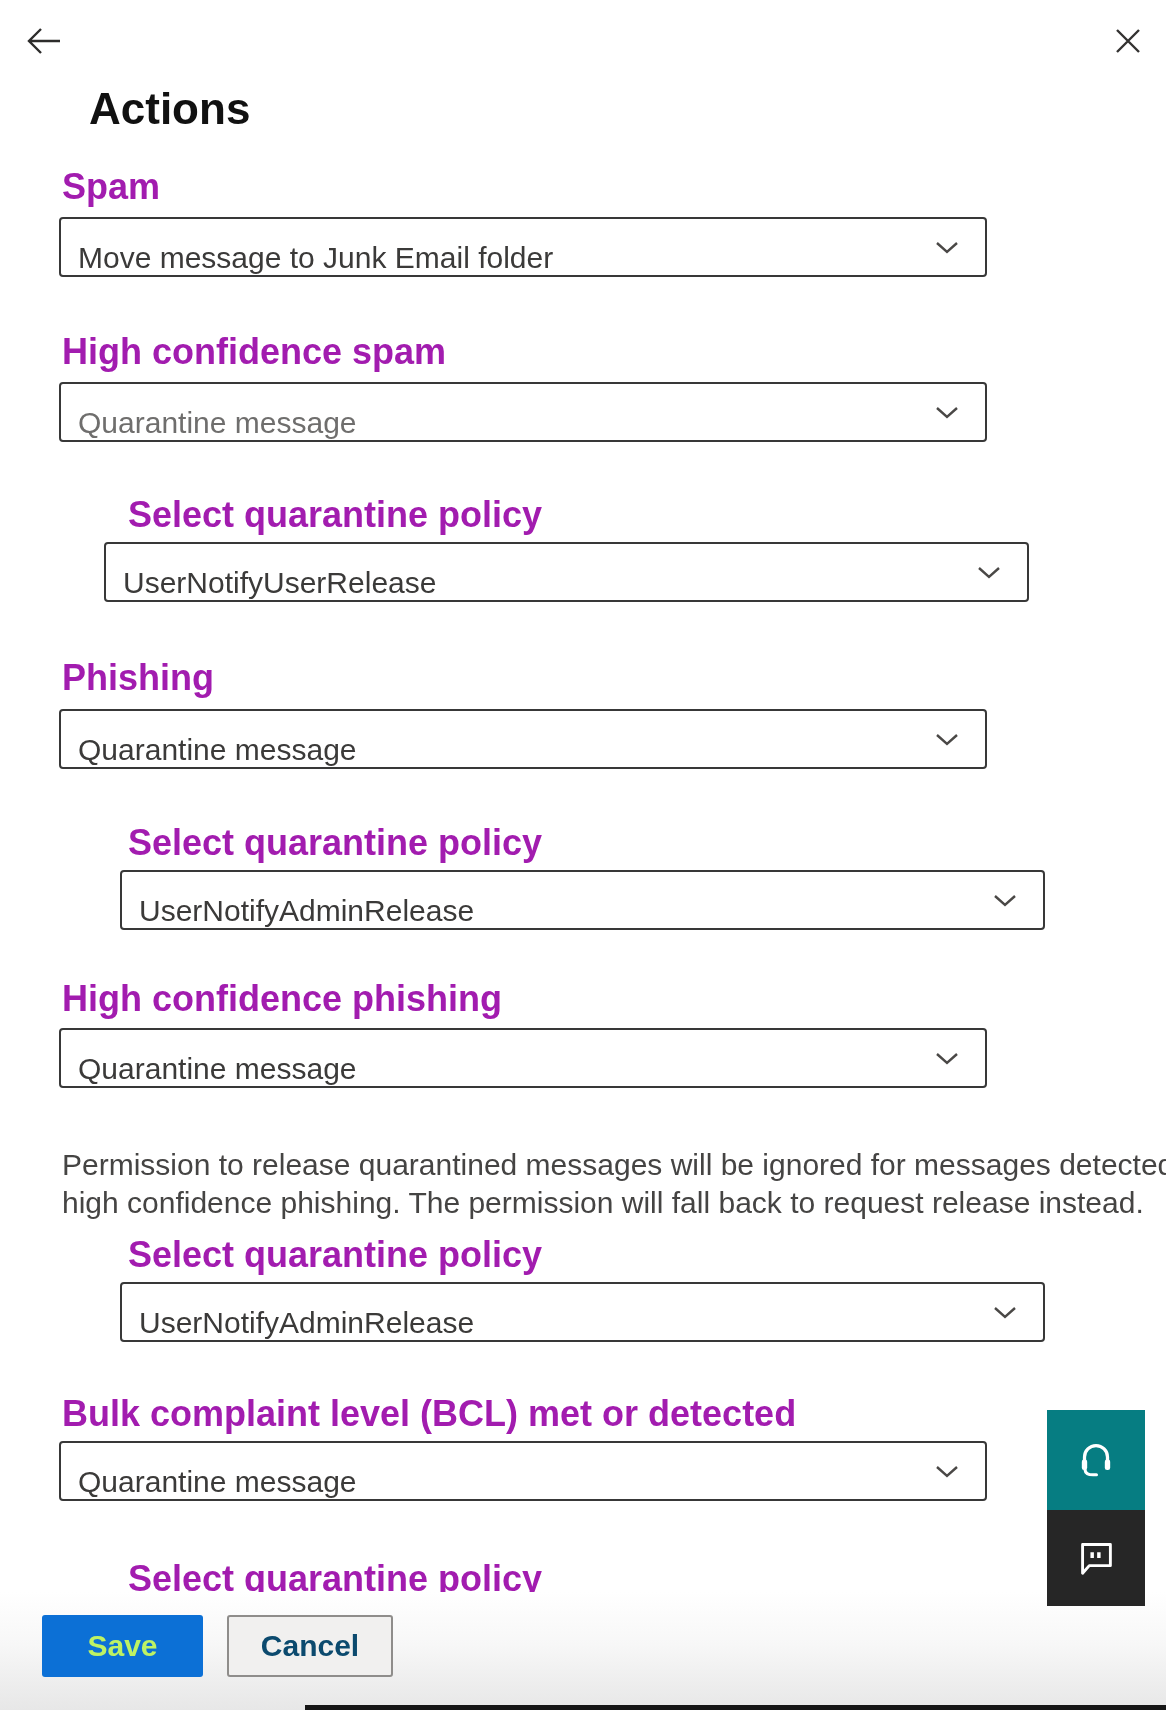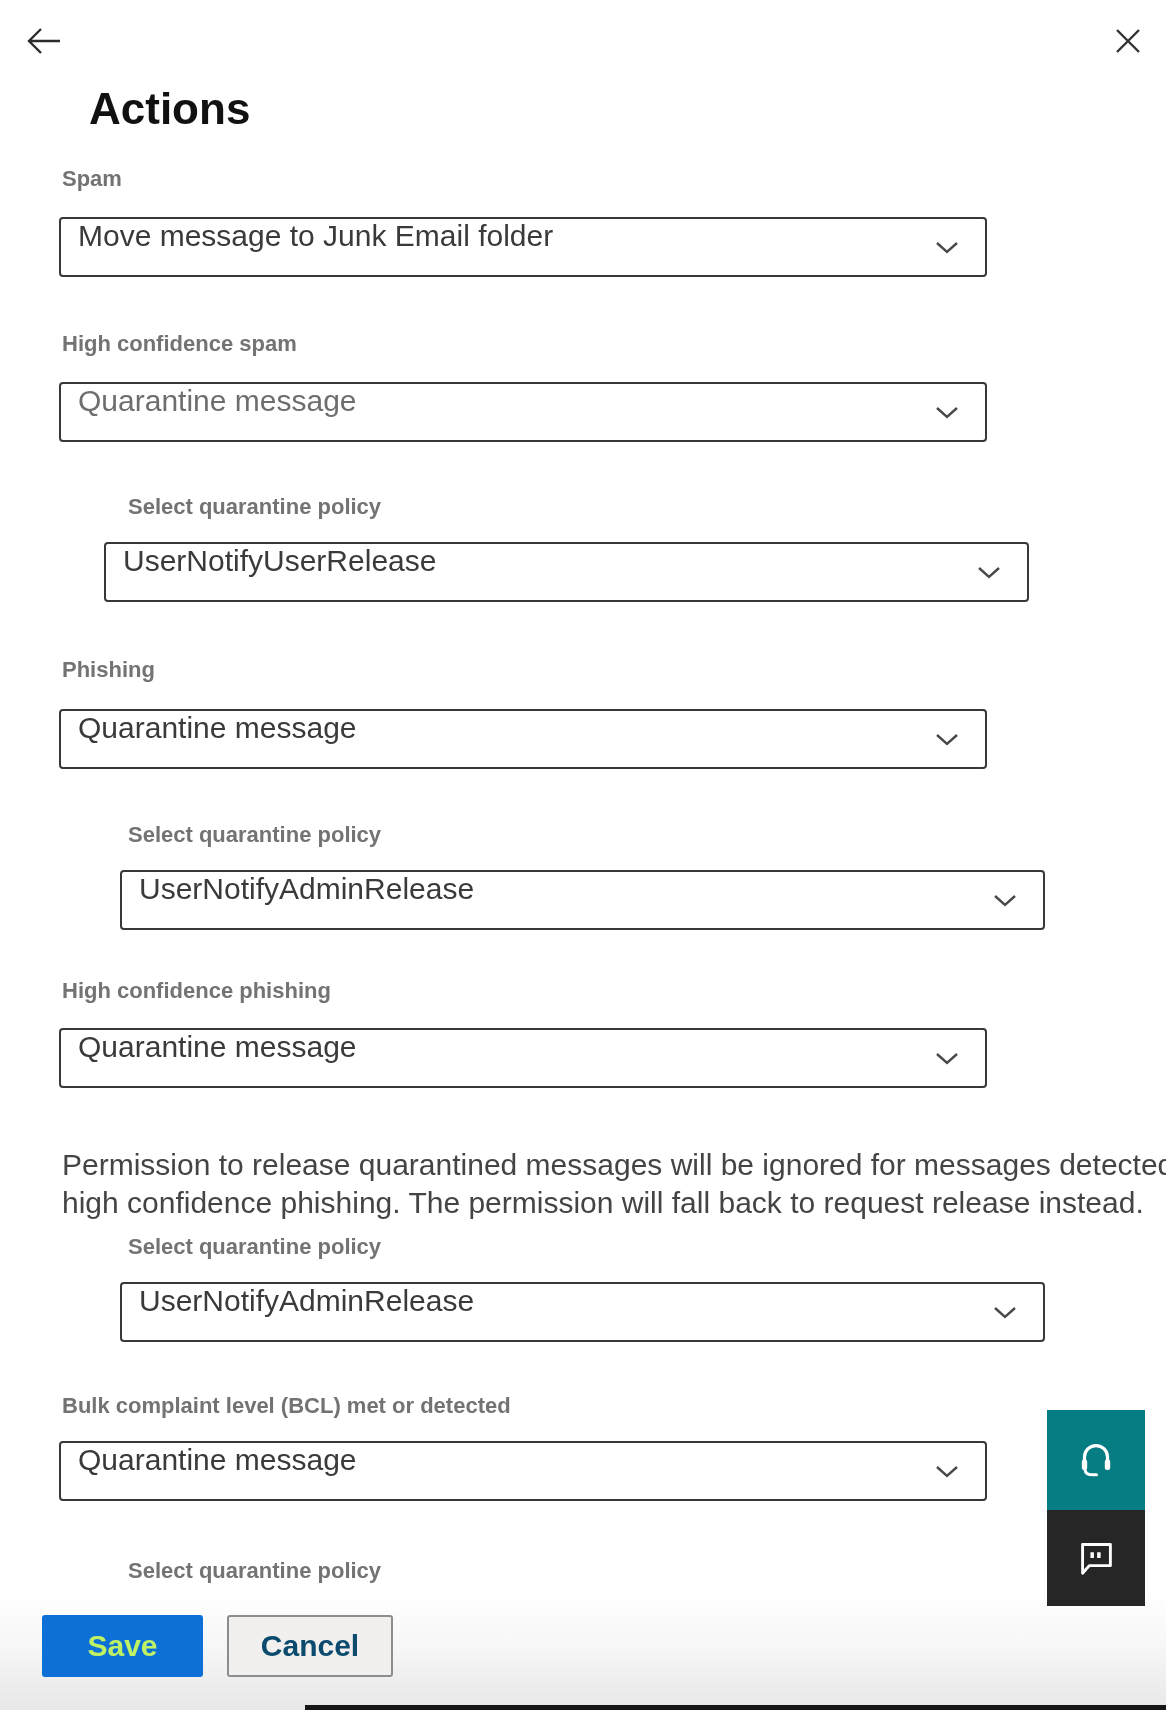--- a/index.html
+++ b/index.html
@@ -9,25 +9,25 @@
   }
   .iconbtn{position:absolute;background:none;border:none;padding:0;cursor:pointer;line-height:0;}
   #back-btn{left:20px;top:18px;width:48px;height:46px;}
   #close-btn{left:1104px;top:18px;width:48px;height:46px;}
   #page-title{
     position:absolute;left:62px;top:84px;font-size:44px;font-weight:700;color:#111111;
     letter-spacing:0px;
     margin-left:27px;
   }
   .field-label{
-    position:absolute;font-size:22px;font-weight:600;color:#737373;white-space:nowrap;
+    position:absolute;font-size:36px;font-weight:600;color:#a21caf;white-space:nowrap;
   }
   .dropdown{
     position:absolute;height:60px;background:#ffffff;border:2px solid #383838;border-radius:4px;
-    box-sizing:border-box;display:flex;align-items:flex-start;padding:0 60px 0 17px;cursor:pointer;
+    box-sizing:border-box;display:flex;align-items:flex-end;padding:0 60px 0 17px;cursor:pointer;
   }
   .dropdown .value{
     font-size:30px;color:#3b3a39;white-space:nowrap;overflow:hidden;
   }
   .dropdown.muted .value{color:#6f6e6d;}
   .dropdown .chev{position:absolute;right:26px;top:50%;margin-top:-6px;}
   .note{
     position:absolute;left:62px;font-size:30px;line-height:38px;color:#454443;white-space:nowrap;
   }
   #footer{

